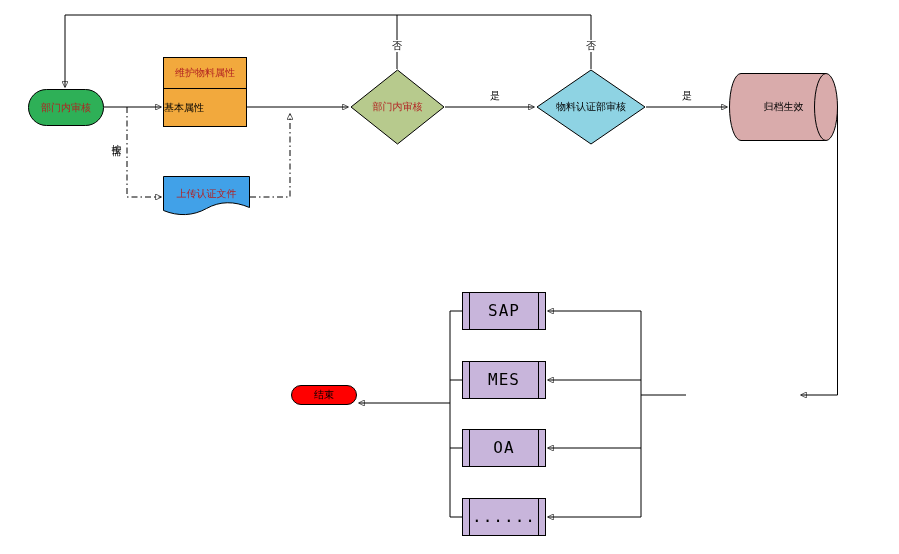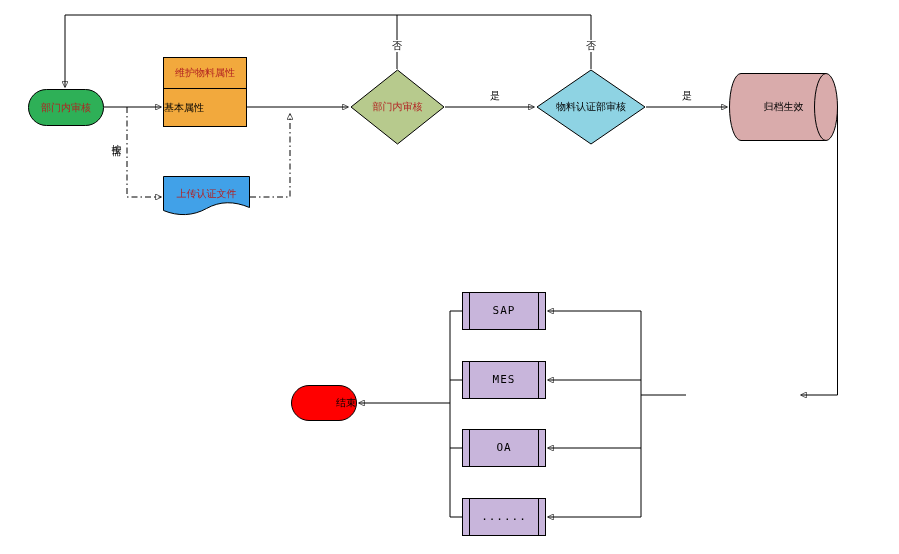--- a/index.html
+++ b/index.html
@@ -23,25 +23,25 @@
   .node-maintain .cell-top { height:30px; width:100%; display:flex; align-items:center;
                    justify-content:center; border-bottom:1px solid #000; color:#b22222; }
   .node-maintain .cell-bottom { flex:1; width:100%; display:flex; align-items:center;
                    color:#000; }
   .node-upload { left:163px; top:176px; width:87px; height:43px; color:#b22222; padding-bottom:8px; }
   .node-diamond1 { left:350px; top:69px; width:95px; height:76px; color:#b22222; }
   .node-diamond2 { left:536px; top:69px; width:110px; height:76px; color:#000; }
   .node-cylinder { left:729px; top:73px; width:109px; height:68px; color:#000; }
   .node-distribute { left:686px; top:373px; width:113px; height:45px; background:#4687A5;
                      border:1px solid #000; color:#000; }
-  .node-end { left:291px; top:385px; width:66px; height:36px; background:#FF0000;
-              border:1px solid #000; border-radius:18px; color:#000;justify-content:flex-end; }
+  .node-end { left:291px; top:385px; width:66px; height:20px; background:#FF0000;
+              border:1px solid #000; border-radius:18px; color:#000; }
 
   .sysbox { left:462px; width:84px; height:38px; background:#C8B5DB; border:1px solid #000;
-            font-family:"DejaVu Sans Mono", monospace; font-size:11px; letter-spacing:1px; }
+            font-family:"DejaVu Sans Mono", monospace; font-size:16px; letter-spacing:1px; }
   .sysbox::before, .sysbox::after { content:""; position:absolute; top:0; bottom:0; width:0;
             border-left:1px solid #000; }
   .sysbox::before { left:6px; }
   .sysbox::after { right:6px; }
   .sys-sap { top:292px; }
   .sys-mes { top:361px; }
   .sys-oa  { top:429px; }
   .sys-etc { top:498px; }
 
   .elabel { position:absolute; font-size:10px; line-height:1; background:#fff;

